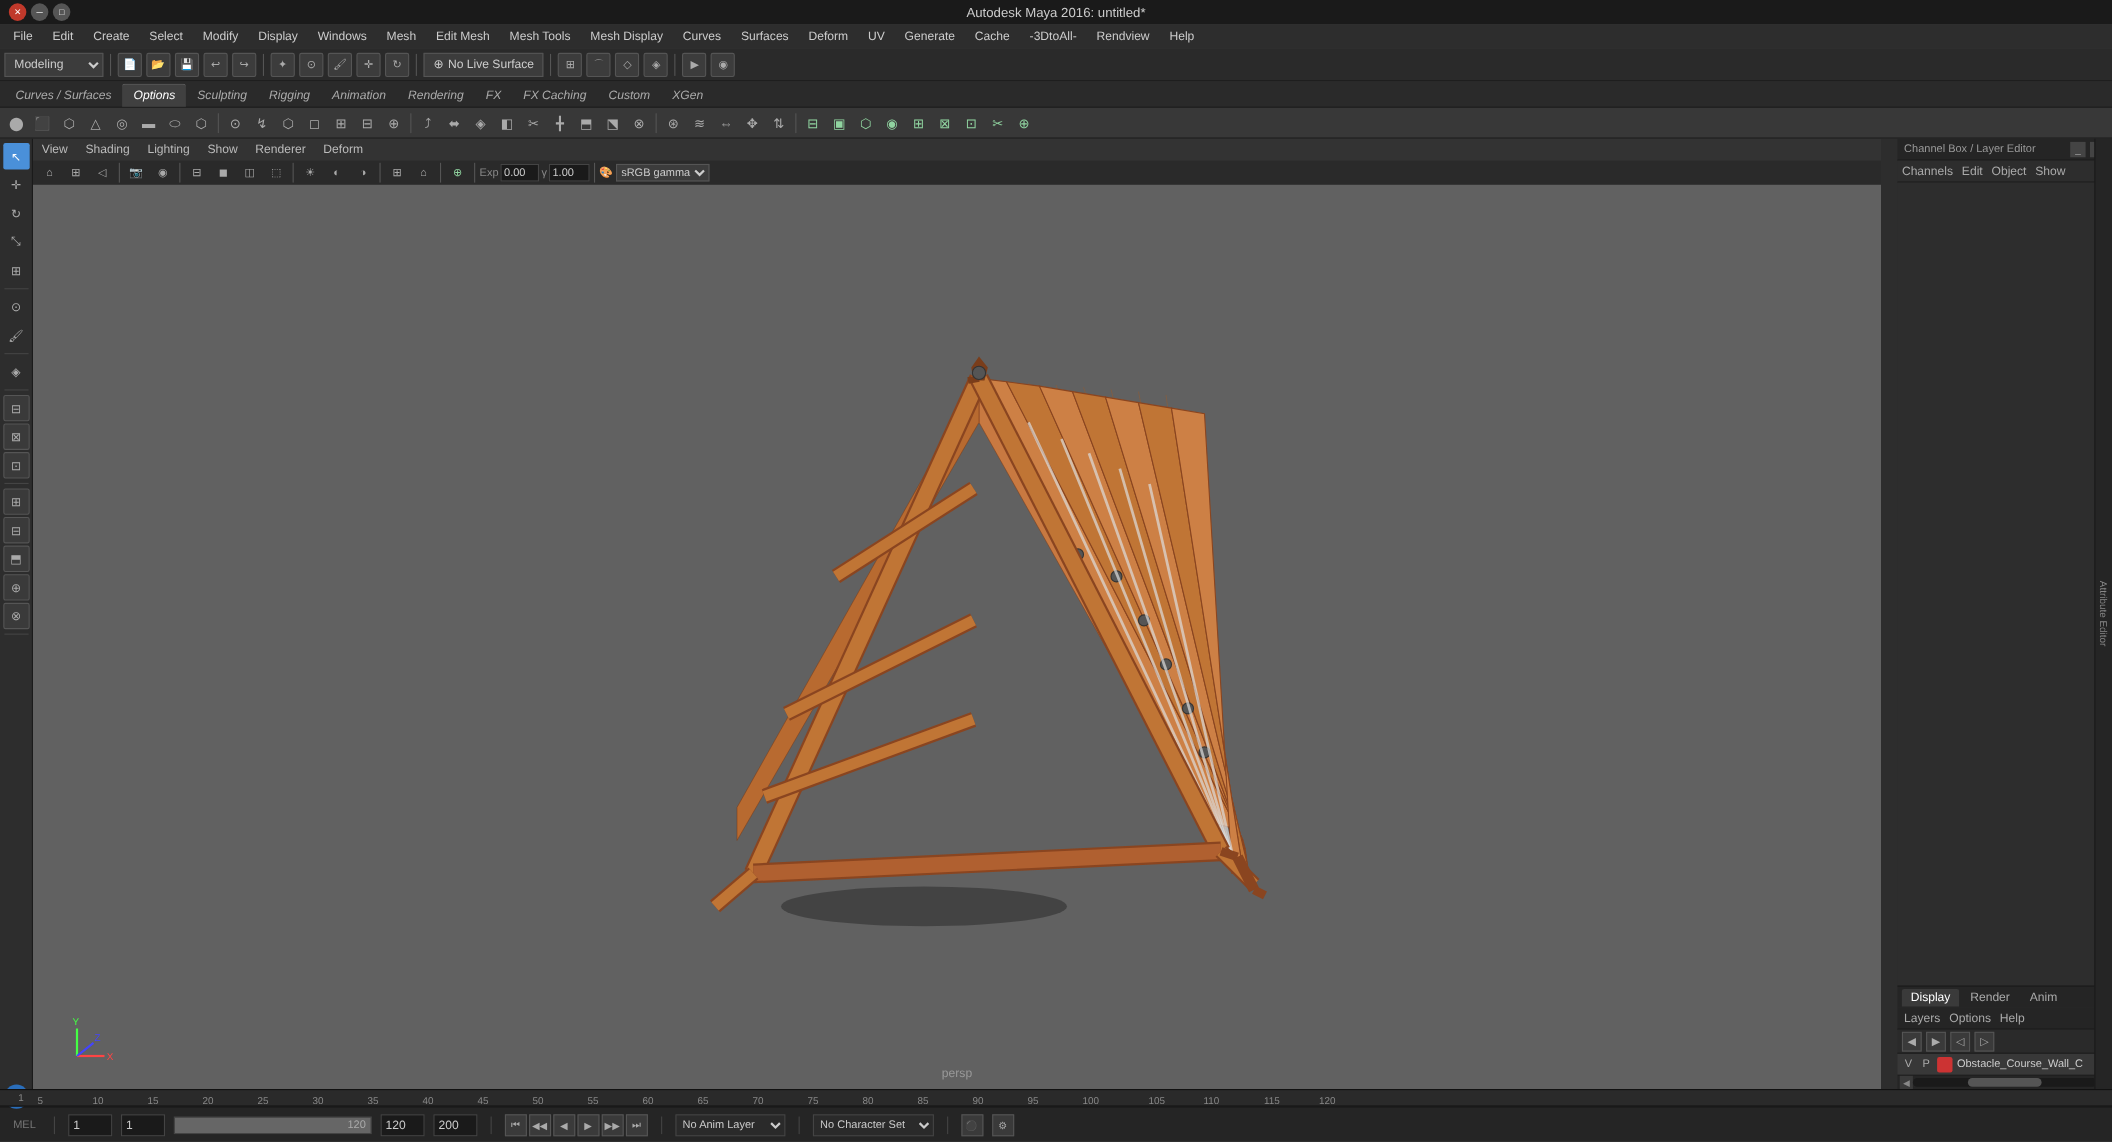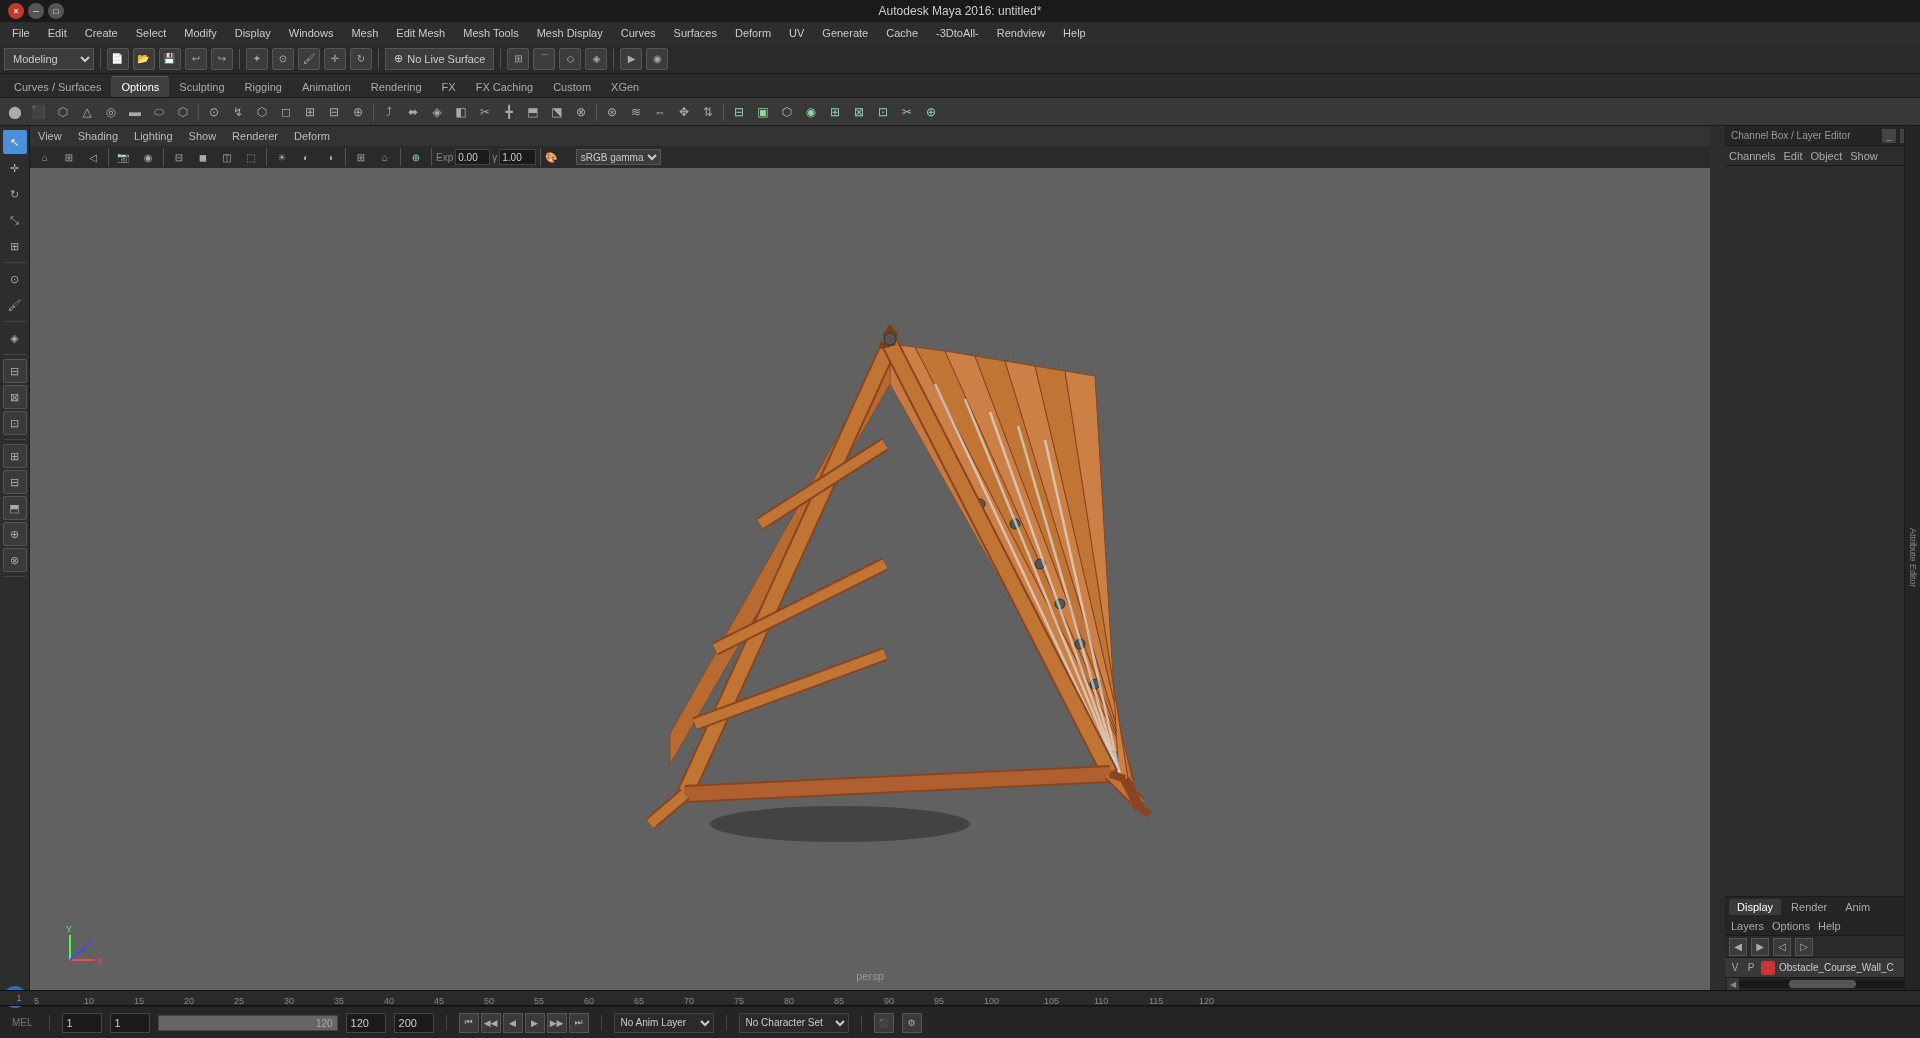--- a/index.html
+++ b/index.html
@@ -111,20 +111,21 @@
       align-items: flex-end;
       padding: 0 4px;
       border-bottom: 1px solid #1a1a1a;
     }
     .tab-item {
       padding: 4px 10px;
       cursor: pointer;
       font-size: 11px;
       color: #aaa;
       border-radius: 3px 3px 0 0;
+      font-style: italic;
     }
     .tab-item.active {
       background: #404040;
       color: #ffffff;
       border-top: 1px solid #5a5a5a;
     }
 
     
     #icon-toolbar {
       width: 100%;
@@ -693,21 +694,21 @@
         <div class="icon-btn" style="font-size:10px; color:#90d4a0;">⊕</div>
         <div class="icon-sep"></div>
 
         <span style="font-size:10px;color:#888;">Exp</span>
         <input type="text" value="0.00" style="width: 35px; height: 16px; background: rgb(26, 26, 26); border: 1px solid rgb(68, 68, 68); color: rgb(204, 204, 204); font-size: 10px; padding: 0px 2px;">
         <span style="font-size:10px;color:#888;">γ</span>
         <input type="text" value="1.00" style="width: 37px; height: 16px; background: rgb(26, 26, 26); border: 1px solid rgb(68, 68, 68); color: rgb(204, 204, 204); font-size: 10px; padding: 0px 2px;">
         <div class="icon-sep"></div>
         <div style="display:flex;align-items:center;gap:2px;">
           <span style="font-size:10px;color:#aaa;">🎨</span>
-          <select style="background:#3c3c3c;border:1px solid #555;color:#ccc;height:16px;font-size:10px;margin-left:16px;">
+          <select style="background:#3c3c3c;border:1px solid #555;color:#ccc;height:16px;font-size:10px;">
             <option>sRGB gamma</option>
           </select>
         </div>
       </div>
 
       <div id="viewport-canvas">
 
         <svg id="scene-object" width="600" height="550" viewBox="0 0 600 550">
 
           <ellipse cx="270" cy="520" rx="130" ry="18" fill="rgba(0,0,0,0.3)"></ellipse>

